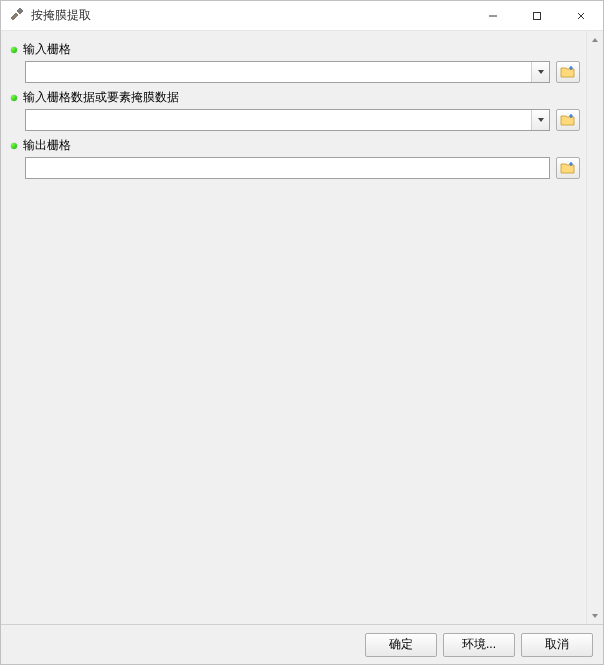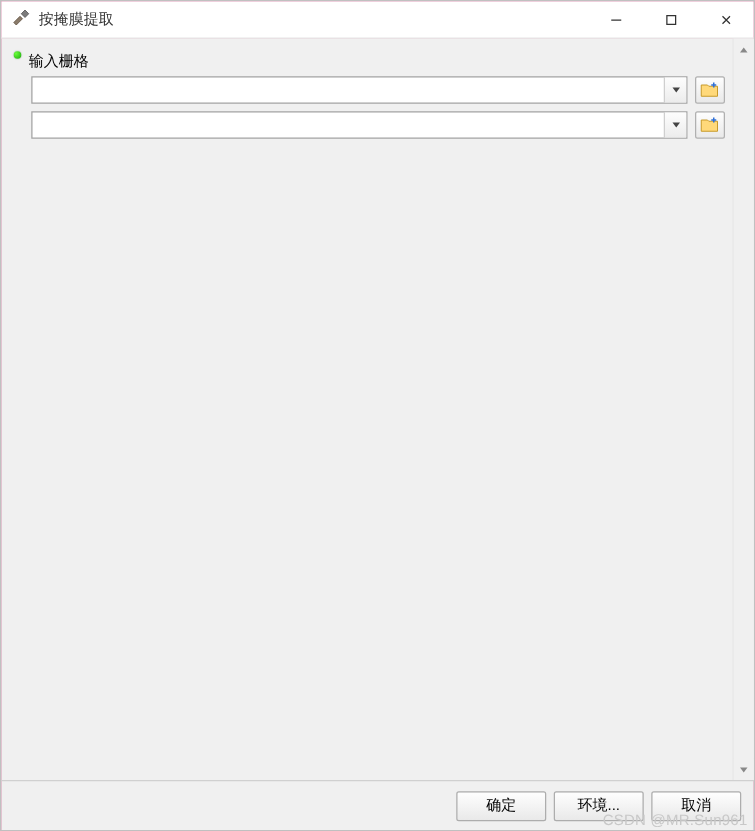--- a/index.html
+++ b/index.html
@@ -66,21 +66,21 @@
   .content {
     flex: 1;
     padding: 10px 6px 10px 10px;
     overflow: hidden;
   }
   .field {
     margin-bottom: 6px;
   }
   .field-label {
     display: flex;
-    align-items: flex-start;
+    align-items: center;
     margin-bottom: 3px;
     color: #000;
   }
   .bullet {
     width: 6px;
     height: 6px;
     border-radius: 50%;
     background: radial-gradient(circle at 30% 30%, #6bff3b, #1ca80c);
     margin-right: 6px;
     box-shadow: 0 0 1px rgba(0,80,0,0.6);
@@ -239,38 +239,59 @@
           <div class="browse">
             <svg viewBox="0 0 16 16" width="16" height="16">
               <path d="M1 4 L6 4 L7 5 L14 5 L14 13 L1 13 Z" fill="#ffd97a" stroke="#c79a2a" stroke-width="0.8"></path>
               <path d="M11 2 L11 6 M9 4 L13 4" stroke="#2e6fd6" stroke-width="1.2"></path>
             </svg>
           </div>
         </div>
       </div>
 
       <div class="field">
+        <div class="field-label">
+          <span class="bullet"></span>
+          <span>输入栅格数据或要素掩膜数据</span>
+        </div>
         <div class="field-row">
           <div class="combo">
             <input class="combo-input" value="" style="">
             <div class="combo-btn">
               <svg viewBox="0 0 8 8">
                     <path d="M1 2 L7 2 L4 6 Z" fill="#444"></path>
                   </svg>
             </div>
           </div>
           <div class="browse">
             <svg viewBox="0 0 16 16" width="16" height="16">
               <path d="M1 4 L6 4 L7 5 L14 5 L14 13 L1 13 Z" fill="#ffd97a" stroke="#c79a2a" stroke-width="0.8"></path>
               <path d="M11 2 L11 6 M9 4 L13 4" stroke="#2e6fd6" stroke-width="1.2"></path>
             </svg>
           </div>
         </div>
       </div>
 
+      <div class="field">
+        <div class="field-label">
+          <span class="bullet"></span>
+          <span>输出栅格</span>
+        </div>
+        <div class="field-row">
+          <div class="combo">
+            <input class="combo-input" value="" style="">
+          </div>
+          <div class="browse">
+            <svg viewBox="0 0 16 16" width="16" height="16">
+              <path d="M1 4 L6 4 L7 5 L14 5 L14 13 L1 13 Z" fill="#ffd97a" stroke="#c79a2a" stroke-width="0.8"></path>
+              <path d="M11 2 L11 6 M9 4 L13 4" stroke="#2e6fd6" stroke-width="1.2"></path>
+            </svg>
+          </div>
+        </div>
+      </div>
 
     </div>
     <div class="scrollbar">
       <div class="scroll-btn">
         <svg width="8" height="8" viewBox="0 0 8 8">
               <path d="M1 6 L7 6 L4 2 Z" fill="#888"></path>
             </svg>
       </div>
       <div class="scroll-track"></div>
       <div class="scroll-btn">
@@ -281,14 +302,13 @@
     </div>
   </div>
 
   <div class="footer">
     <div class="btn">确定</div>
     <div class="btn">环境...</div>
     <div class="btn">取消</div>
   </div>
 
 </div>
-<div class="wm">CSDN @MR.Sun961</div>
 </div>
 
 </body></html>

